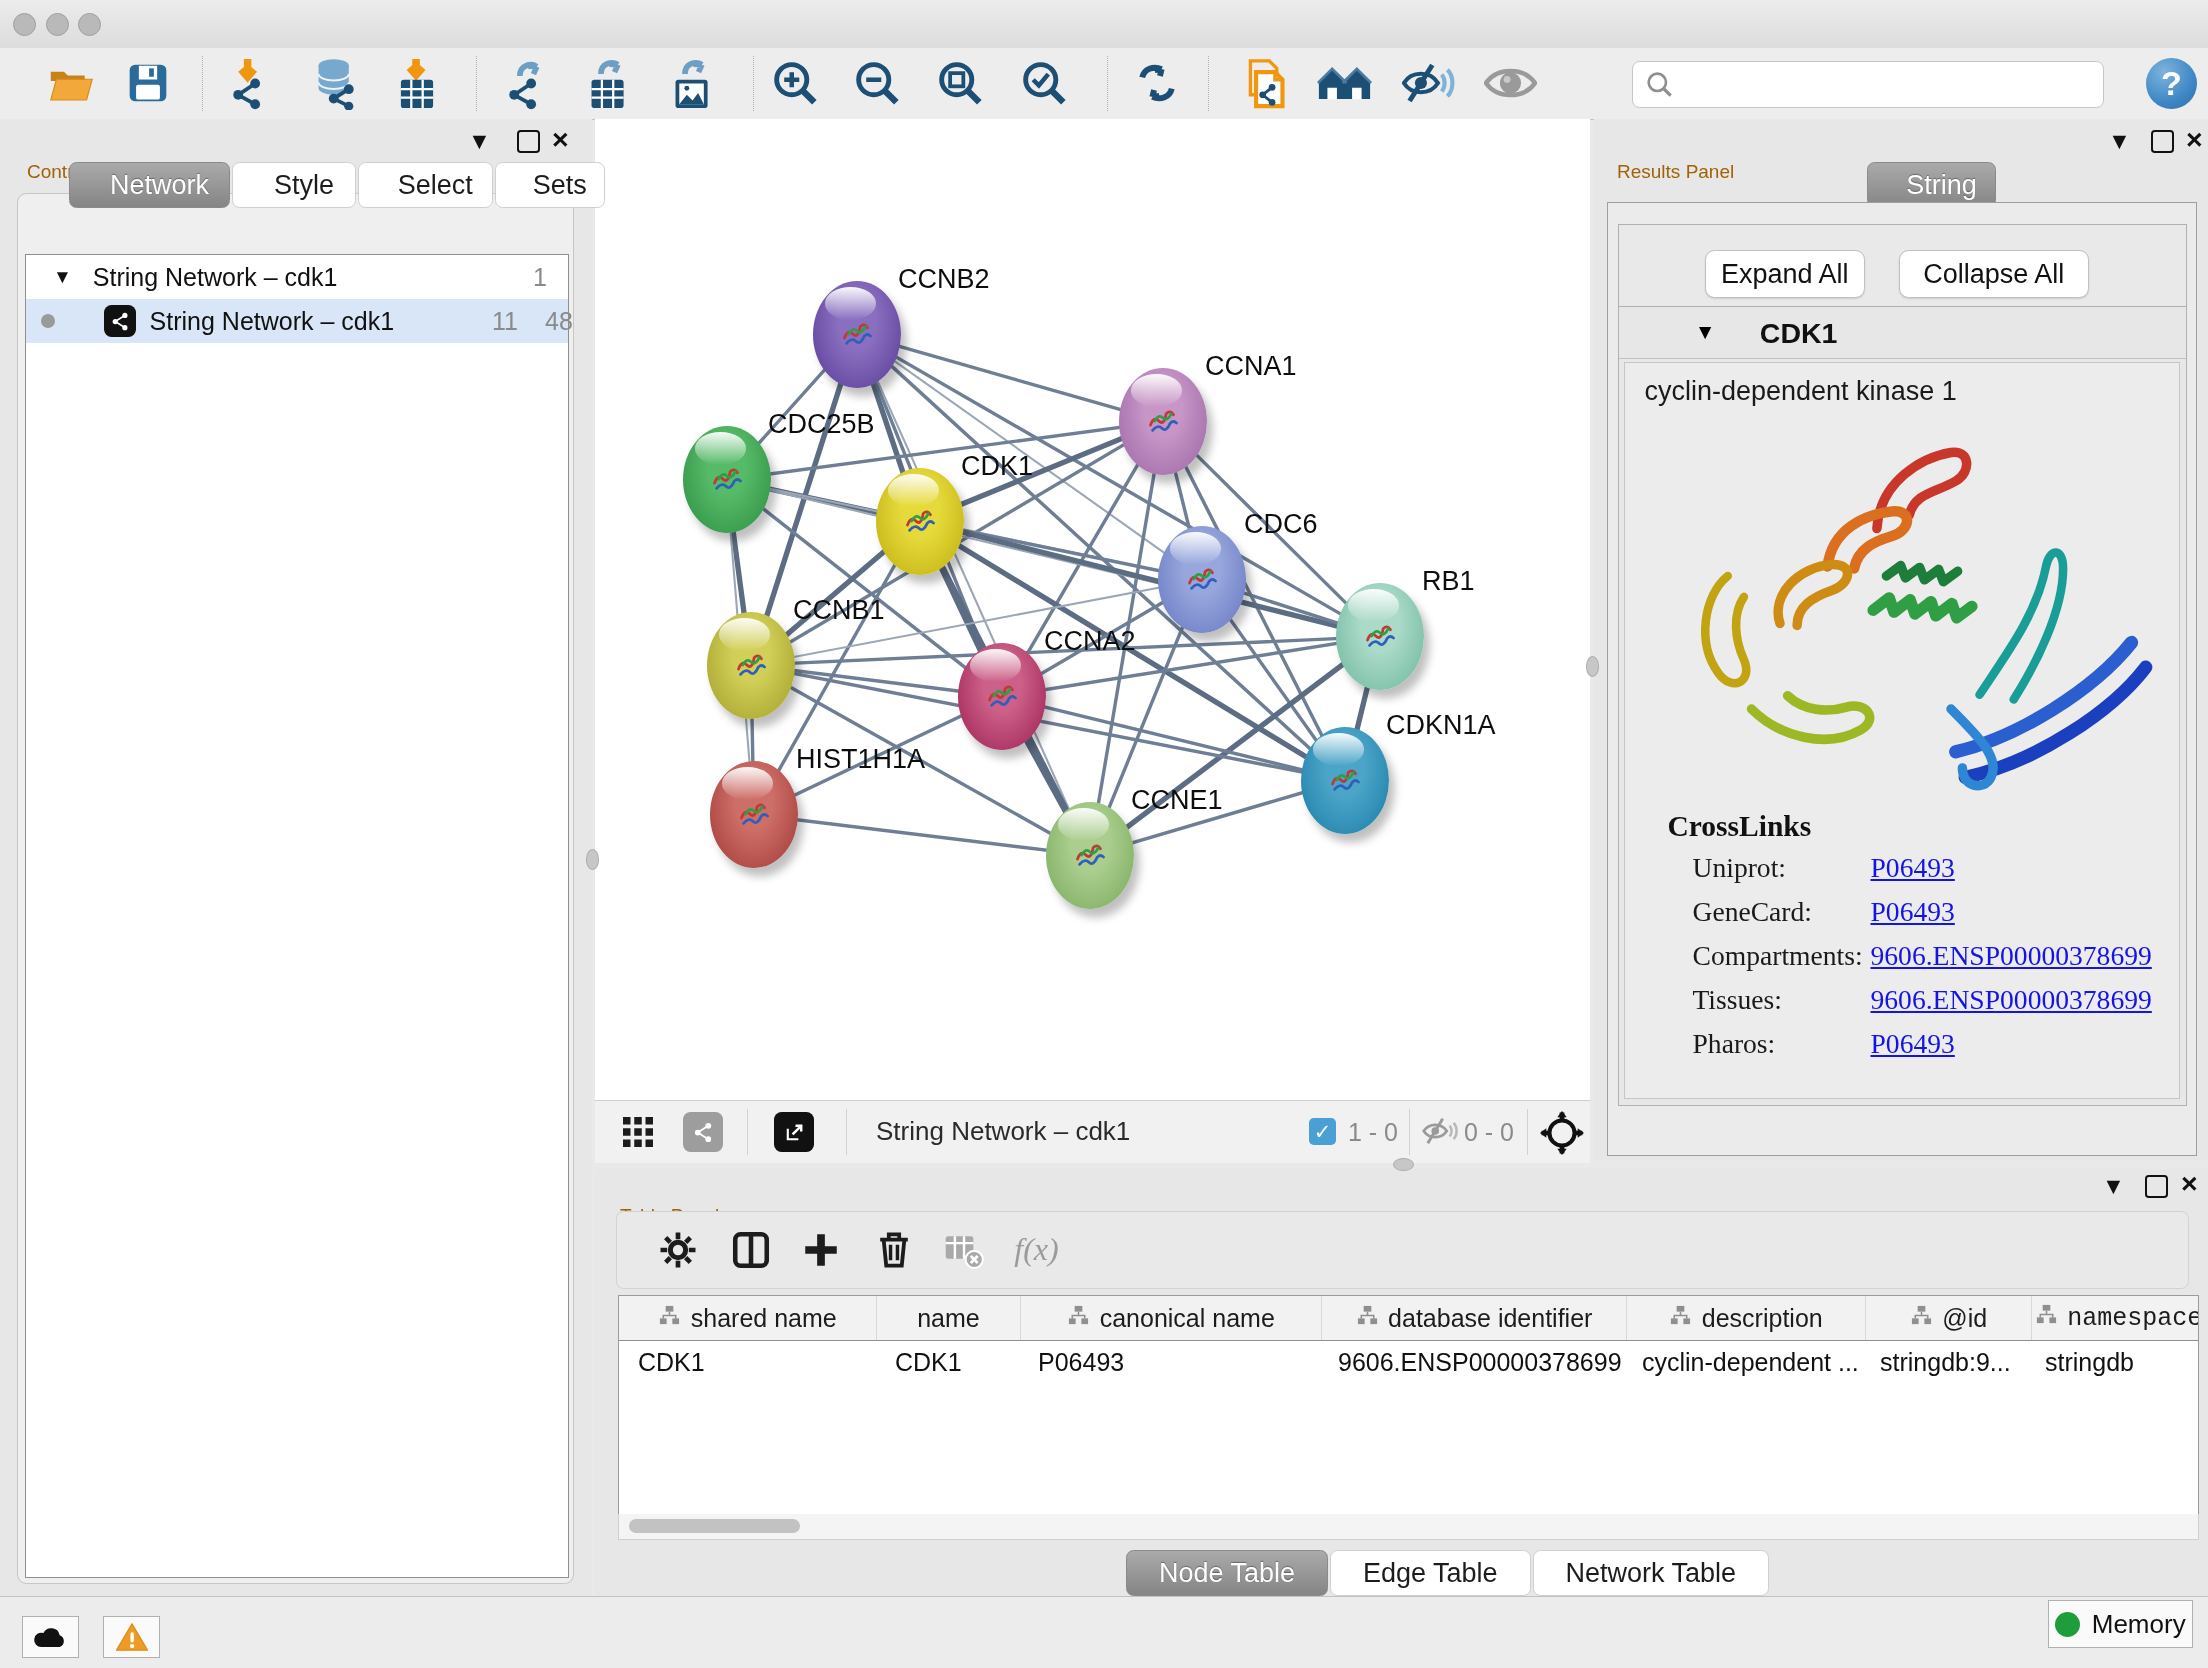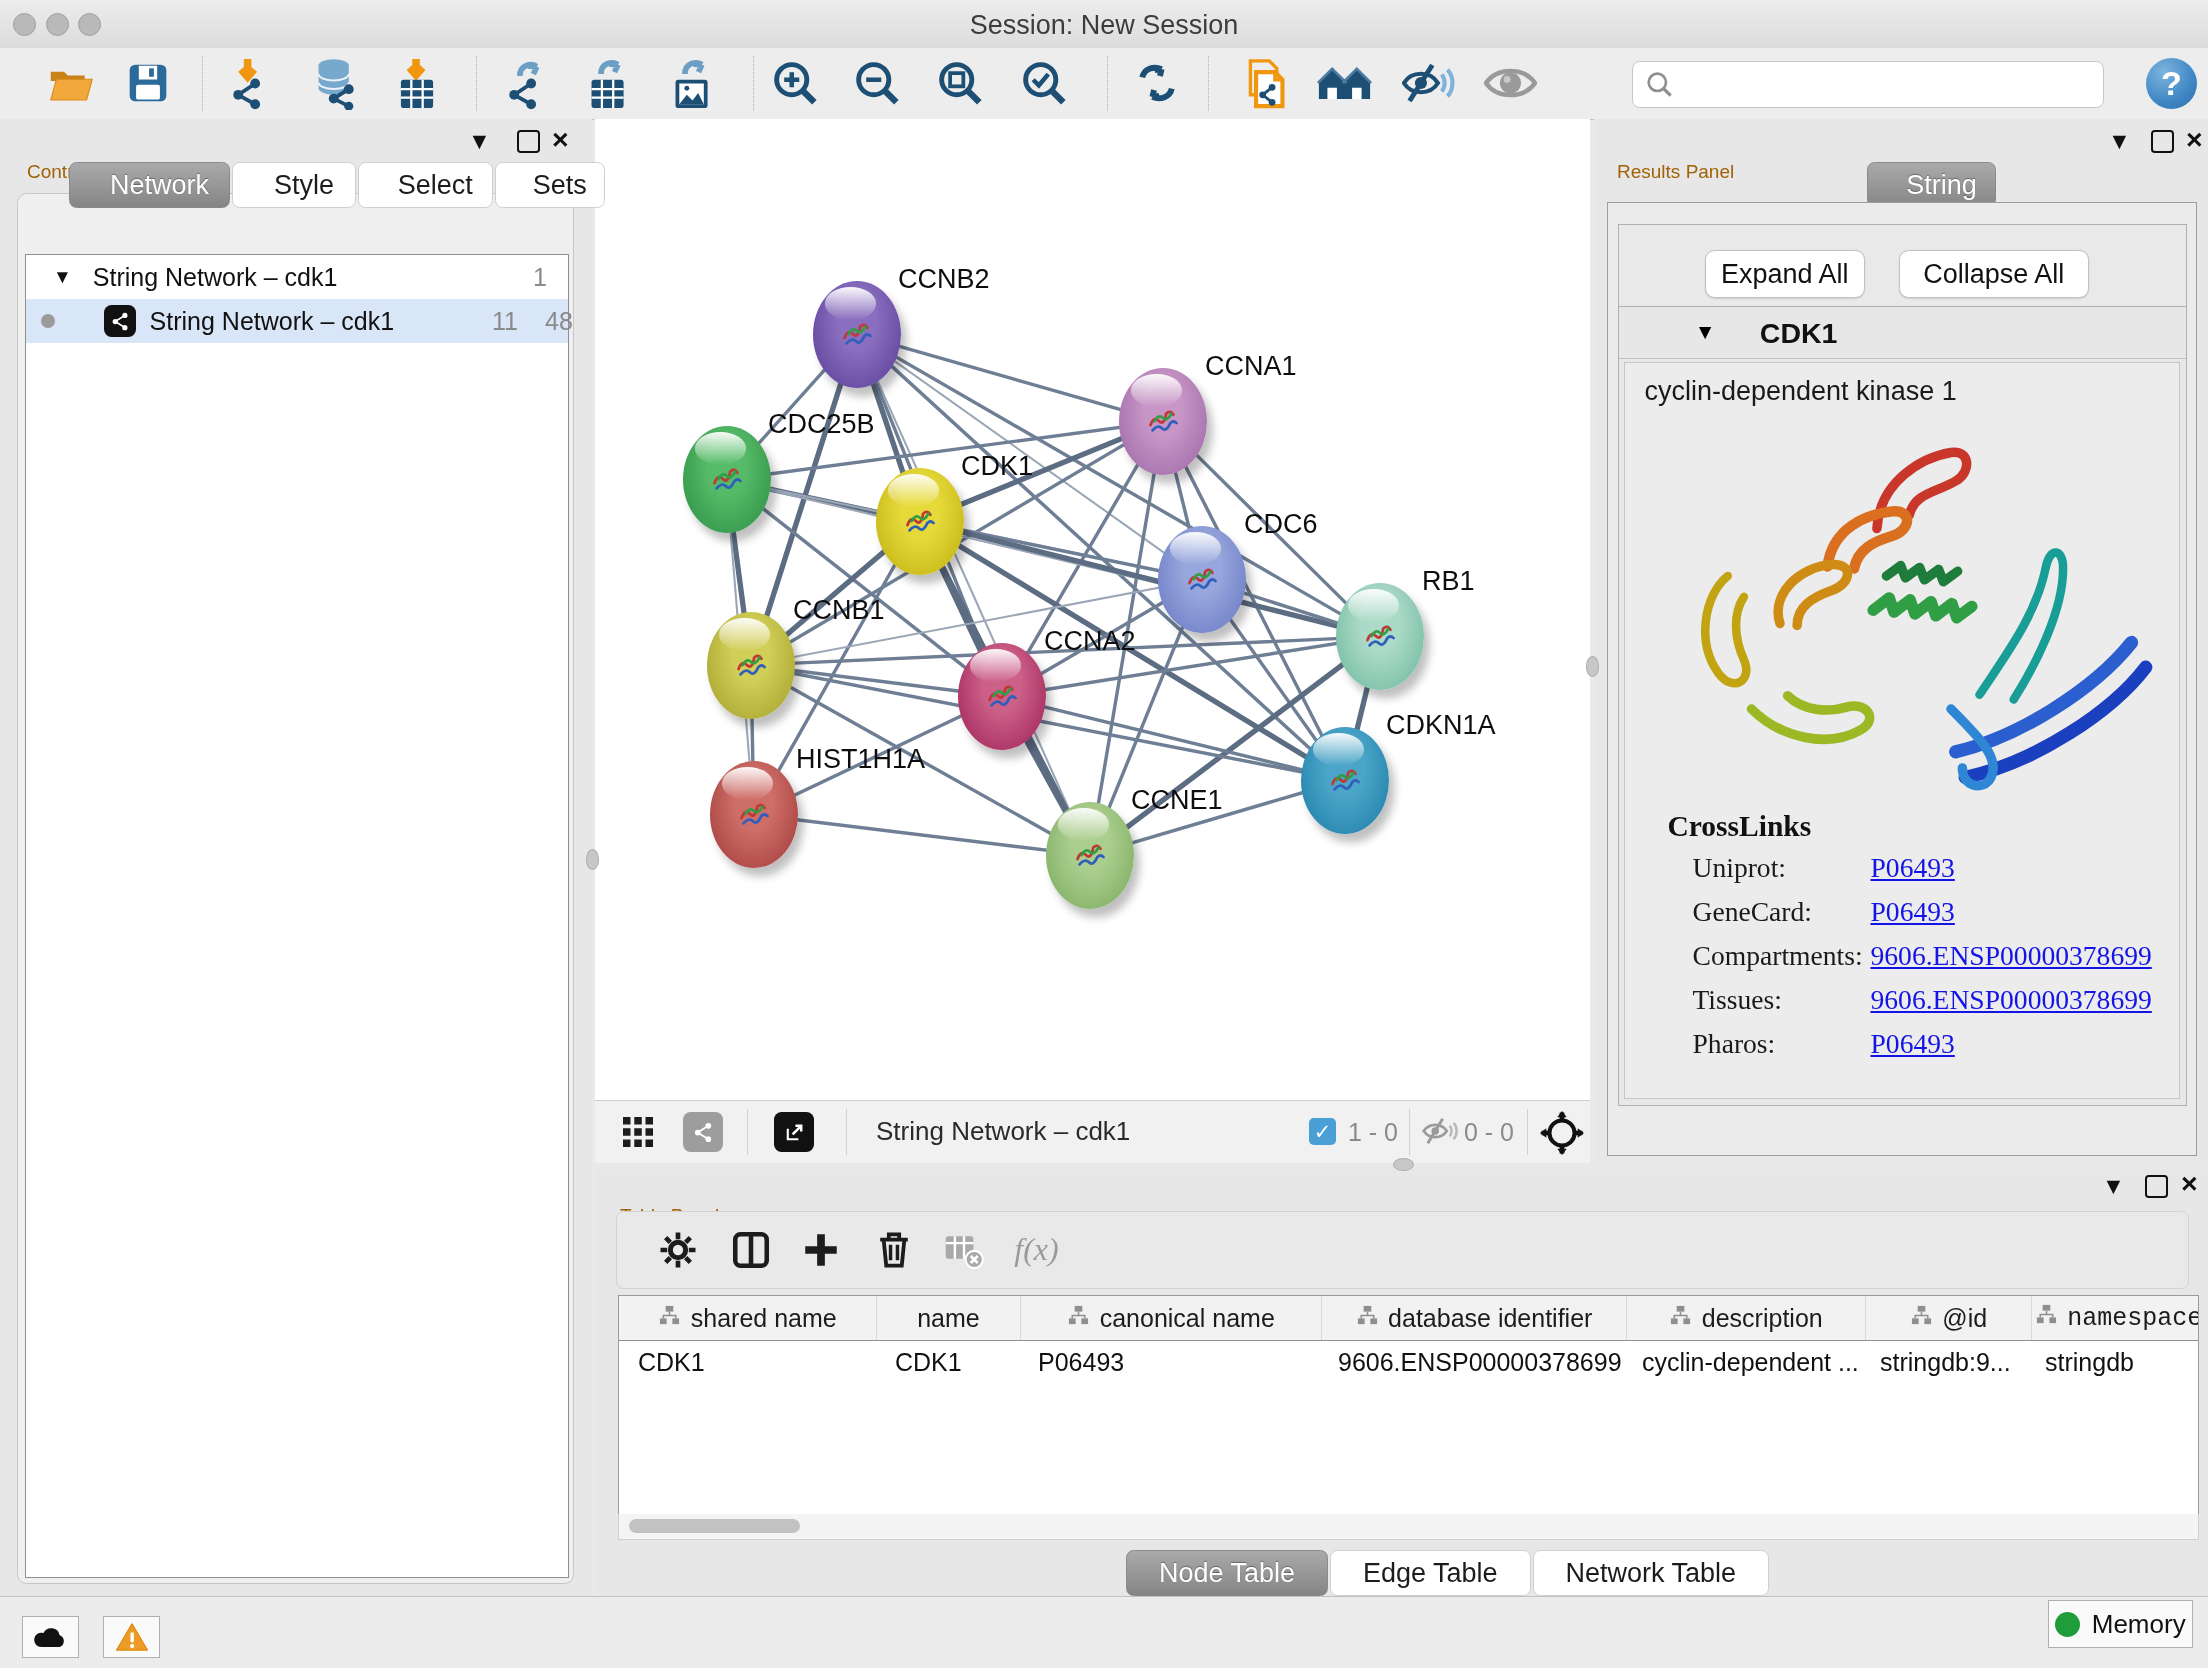--- a/index.html
+++ b/index.html
@@ -139,21 +139,20 @@
 </style>
 </head>
 <body>
 
 <div id="app">
 
   <div id="titlebar" class="abs">
     <span class="tlight" style="left:13.3px"></span>
     <span class="tlight" style="left:46px"></span>
     <span class="tlight" style="left:78px"></span>
-    <div id="win-title">Session: New Session</div>
   </div>
 
   <div id="toolbar" class="abs">
     <div class="tbtn" style="left:40px">
       <svg width="49" height="42" viewBox="0 0 26 22">
         <path d="M2 5h7l2 2h9v3H2z" fill="#c8821a"></path>
         <path d="M2 20 L5 9 H24 L21 20 Z" fill="#f2a83b" stroke="#d78c19" stroke-width="0.6"></path>
       </svg>
     </div>
     <div class="tbtn" style="left:116px">

